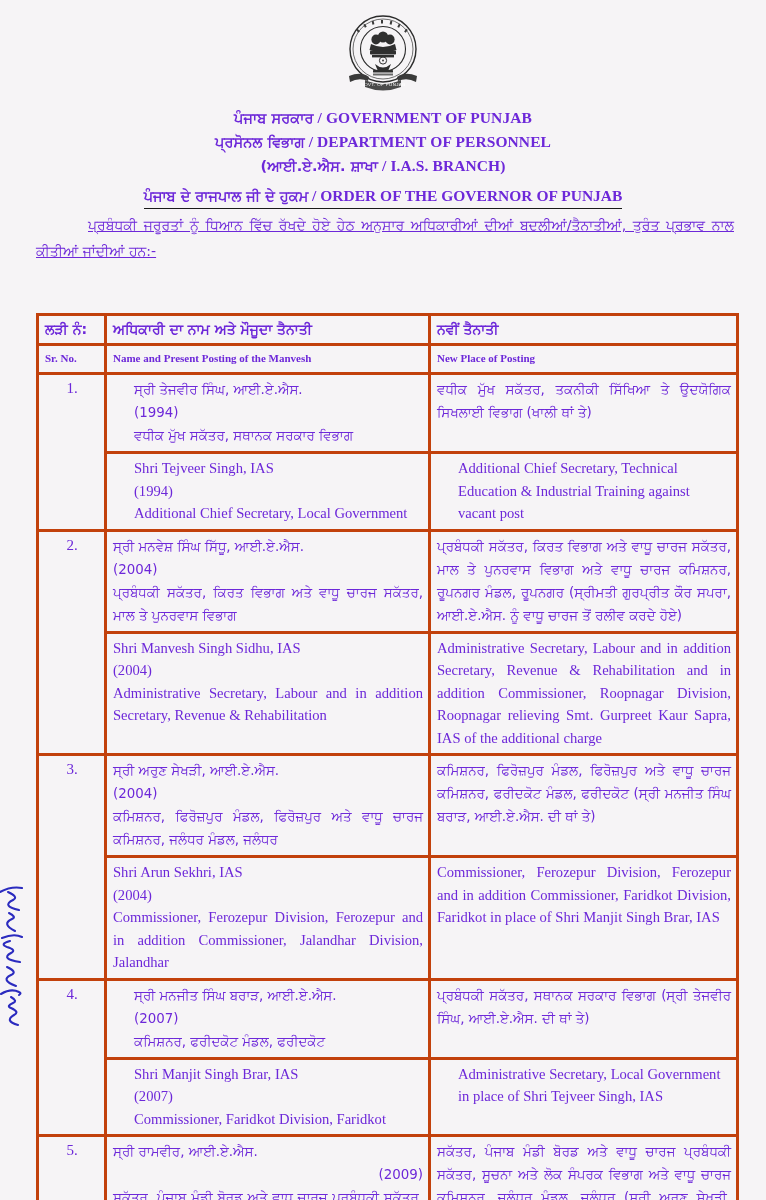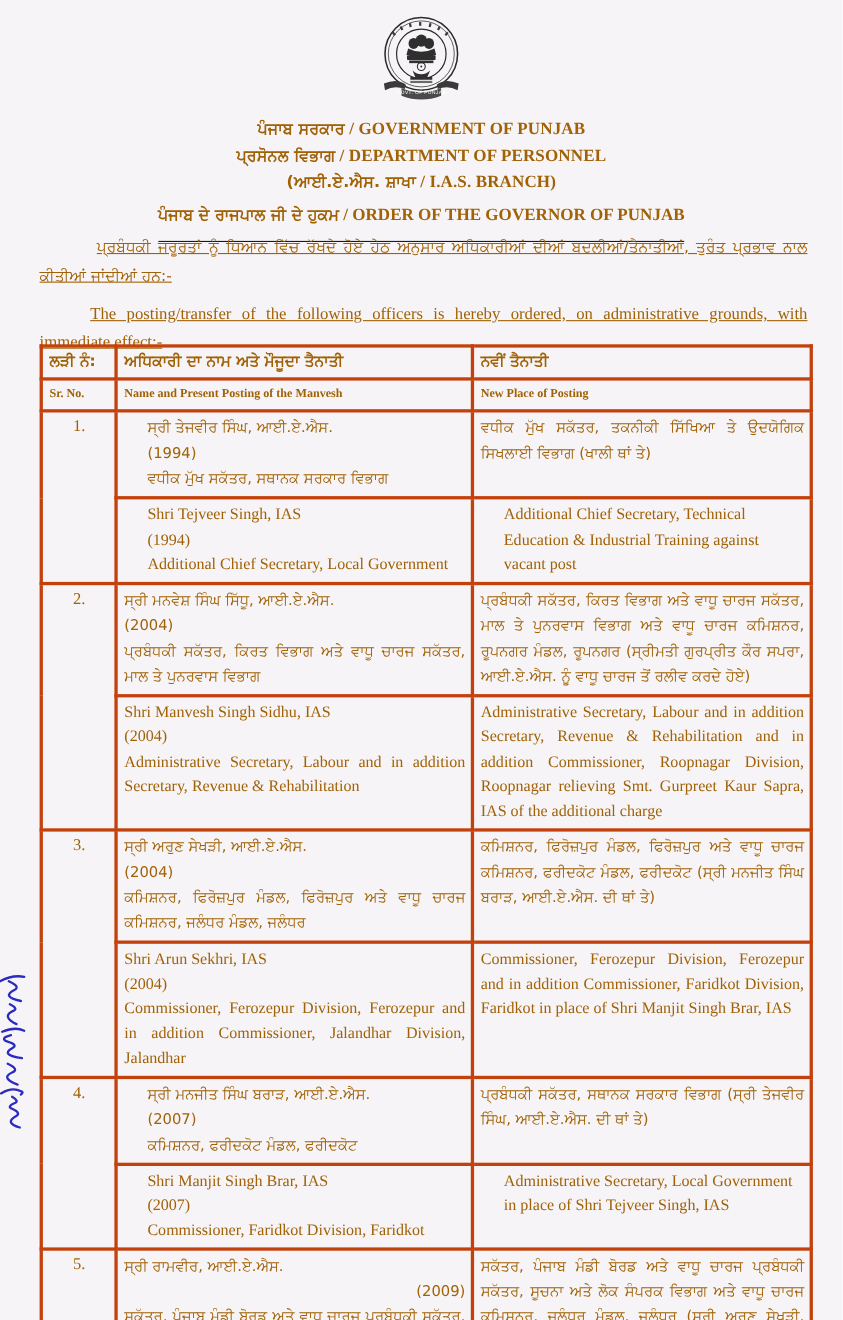--- a/index.html
+++ b/index.html
@@ -7,21 +7,21 @@
     padding: 0;
     background: #ffffff;
   }
   .page {
     position: relative;
     width: 766px;
     height: 1200px;
     background: #f6f4f6;
     overflow: hidden;
     font-family: "Liberation Serif", "DejaVu Serif", serif;
-    color: #a16207;
+    color: #6d28d9;
     box-sizing: border-box;
   }
 
   
   .emblem-wrap {
     position: absolute;
     top: 12px;
     left: 0;
     right: 0;
     display: flex;
@@ -49,21 +49,21 @@
     white-space: nowrap;
   }
   .hline .pa { font-family: "DejaVu Sans", "Liberation Sans", sans-serif; font-size: 14.5px; }
 
   .order-line {
     margin-top: 9px;
     font-weight: bold;
     font-size: 15.5px;
     display: inline-block;
     border-bottom: 1.6px solid #1a1a1a;
-    padding-bottom: 14px;
+    padding-bottom: 3px;
     white-space: nowrap;
   }
   .order-line .pa { font-family: "DejaVu Sans", "Liberation Sans", sans-serif; font-size: 14.5px; }
 
   
   .intro {
     position: absolute;
     left: 36px;
     right: 32px;
     top: 212px;
@@ -225,21 +225,20 @@
 
     <div class="order-line">
       <span class="pa">ਪੰਜਾਬ ਦੇ ਰਾਜਪਾਲ ਜੀ ਦੇ ਹੁਕਮ</span>
       <span> / </span>
       <span>ORDER OF THE GOVERNOR OF PUNJAB</span>
     </div>
   </div>
 
   <div class="intro">
     <p class="para-pa">ਪ੍ਰਬੰਧਕੀ ਜਰੂਰਤਾਂ ਨੂੰ ਧਿਆਨ ਵਿੱਚ ਰੱਖਦੇ ਹੋਏ ਹੇਠ ਅਨੁਸਾਰ ਅਧਿਕਾਰੀਆਂ ਦੀਆਂ ਬਦਲੀਆਂ/ਤੈਨਾਤੀਆਂ, ਤੁਰੰਤ ਪ੍ਰਭਾਵ ਨਾਲ ਕੀਤੀਆਂ ਜਾਂਦੀਆਂ ਹਨ:-</p>
-    <p class="para-en">The posting/transfer of the following officers is hereby ordered, on administrative grounds, with immediate effect:-</p>
   </div>
 
   <div class="tbl-wrap">
     <table class="order">
       <colgroup>
         <col class="c-sr">
           <col class="c-name">
           <col class="c-new">
       </colgroup>
       <tbody>

